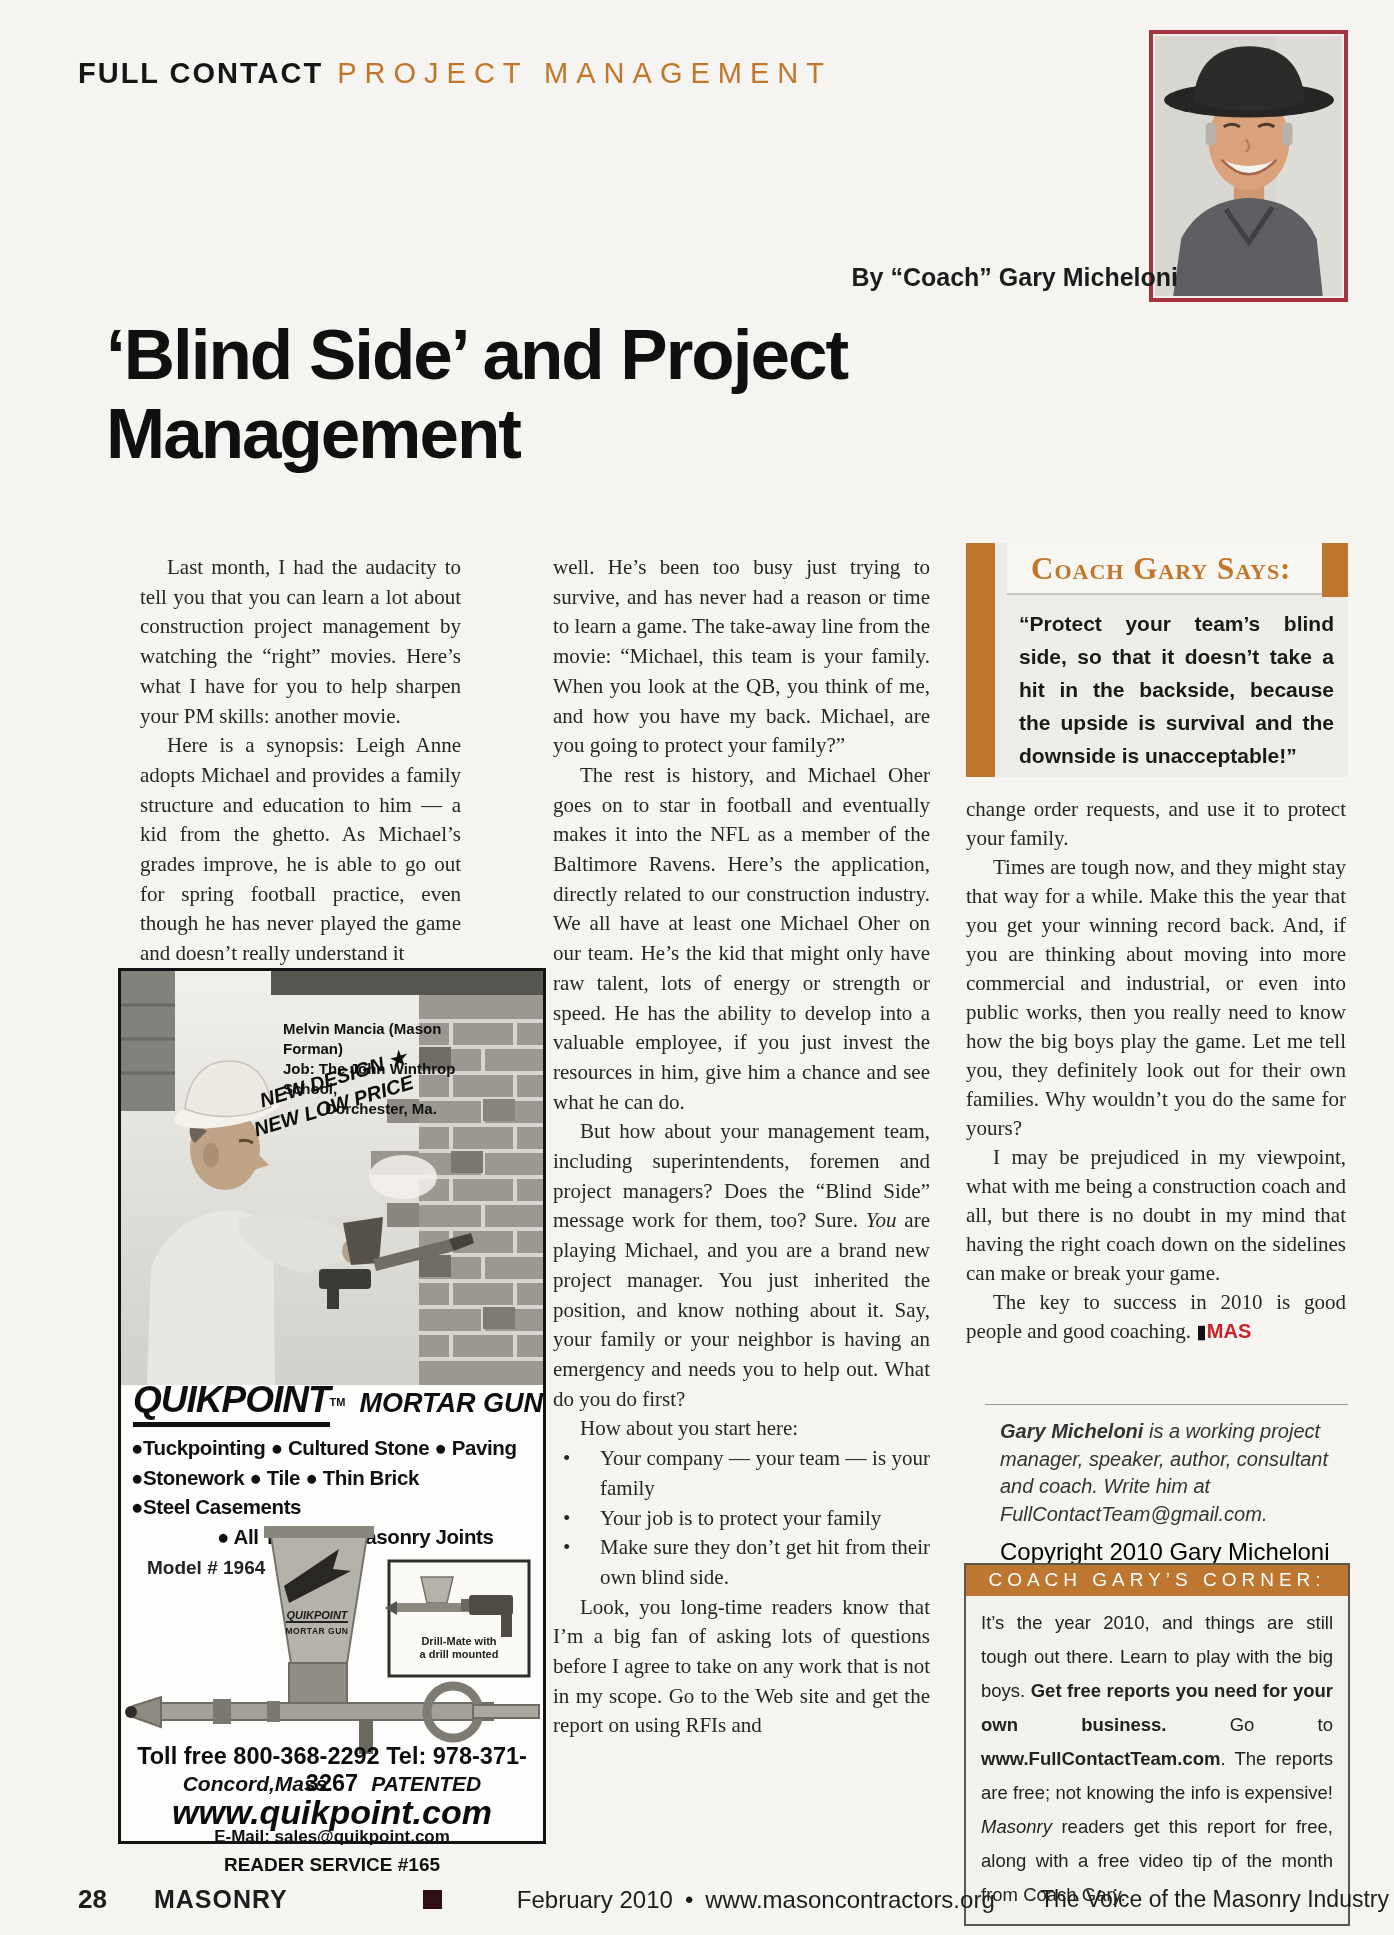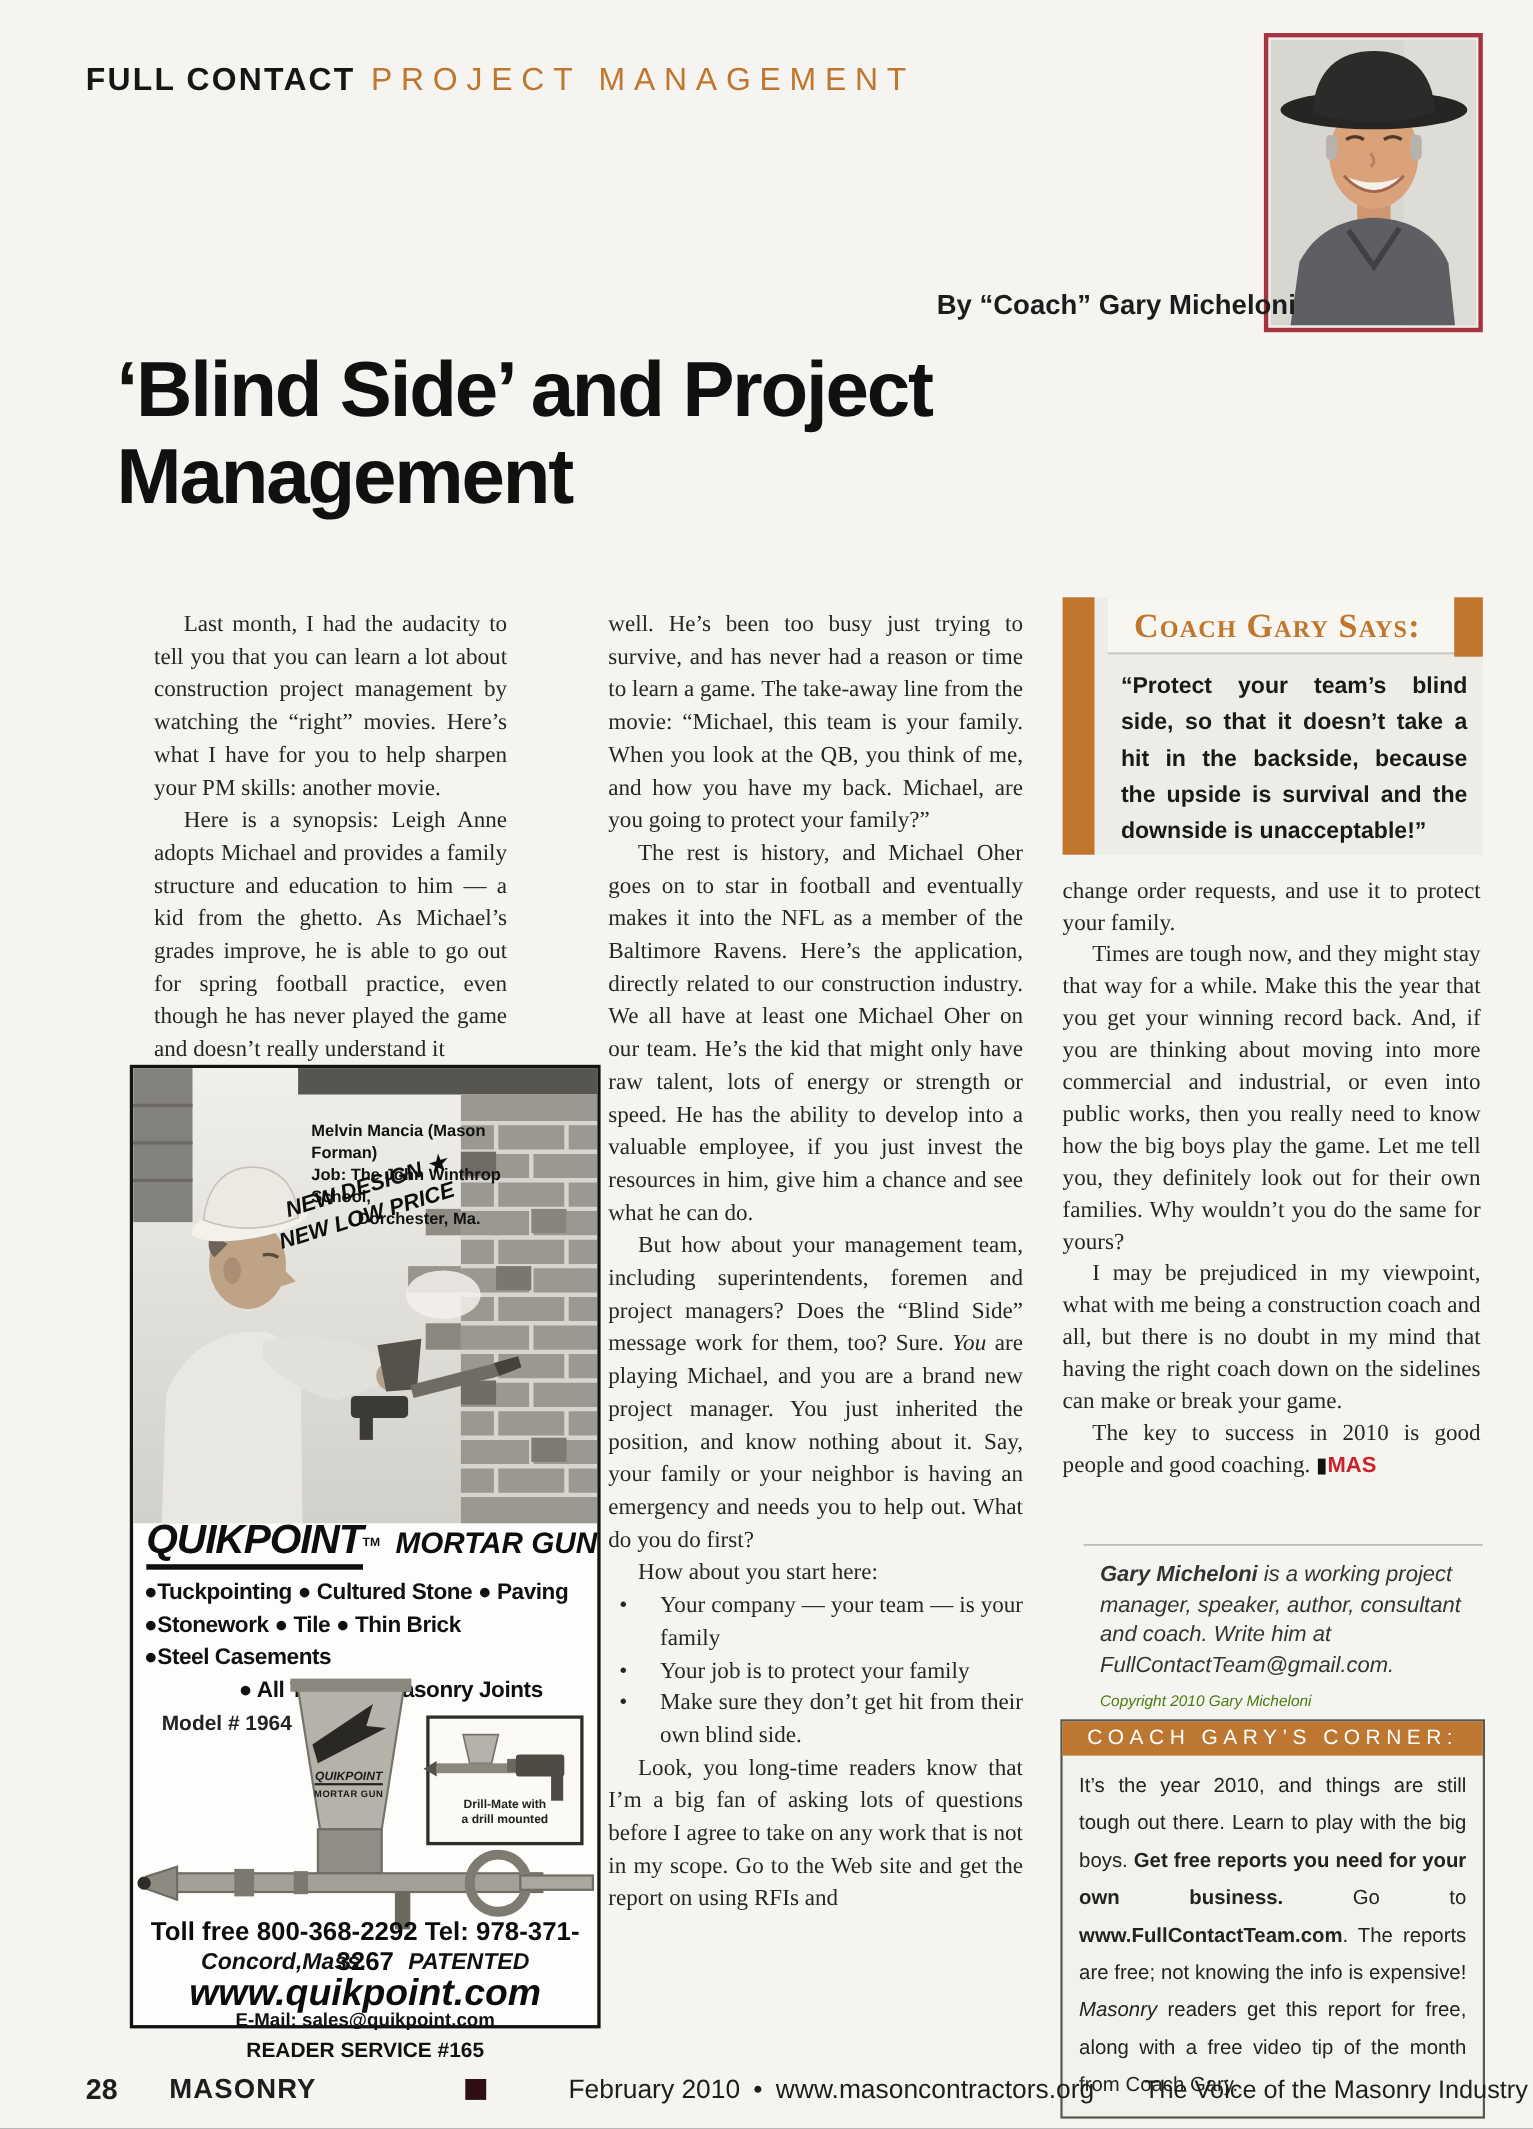--- a/index.html
+++ b/index.html
@@ -44,21 +44,21 @@
              border-bottom:2px solid #c9c8c2;font-family:"Liberation Serif",serif;
              font-weight:bold;font-size:31px;font-variant:small-caps;color:#c0762c;letter-spacing:1px;}
   .says-quote{margin-left:29px;padding:12px 14px 0 24px;font-family:"Liberation Sans",sans-serif;
               font-weight:bold;font-size:21px;line-height:33px;color:#191919;text-align:justify;}
   
   .bio-rule{position:absolute;left:985px;top:1404px;width:363px;height:1px;background:#9a9a96;}
   .bio{position:absolute;left:1000px;top:1418px;width:332px;font-family:"Liberation Sans",sans-serif;
        font-style:italic;font-size:20px;line-height:27.5px;color:#333;}
   .bio .bio-name{font-weight:bold;}
   .copyright{position:absolute;left:1000px;top:1538px;font-family:"Liberation Sans",sans-serif;
-             font-style:italic;font-size:14px;color:#4d7c0f;}
+             font-size:24px;color:#000000;}
   
   .corner{position:absolute;left:964px;top:1563px;width:386px;border:2px solid #58584f;
           background:#f2f1ec;box-sizing:border-box;}
   .corner-head{background:#bd7730;color:#ffffff;text-align:center;font-family:"Liberation Sans",sans-serif;
                font-size:19px;letter-spacing:5px;padding:4px 0 5px;}
   .corner-body{padding:10px 15px 12px;font-family:"Liberation Sans",sans-serif;font-size:18.5px;
                line-height:34px;text-align:justify;color:#222;}
   .corner-body .b{font-weight:bold;}
   .corner-body .i{font-style:italic;}
   

